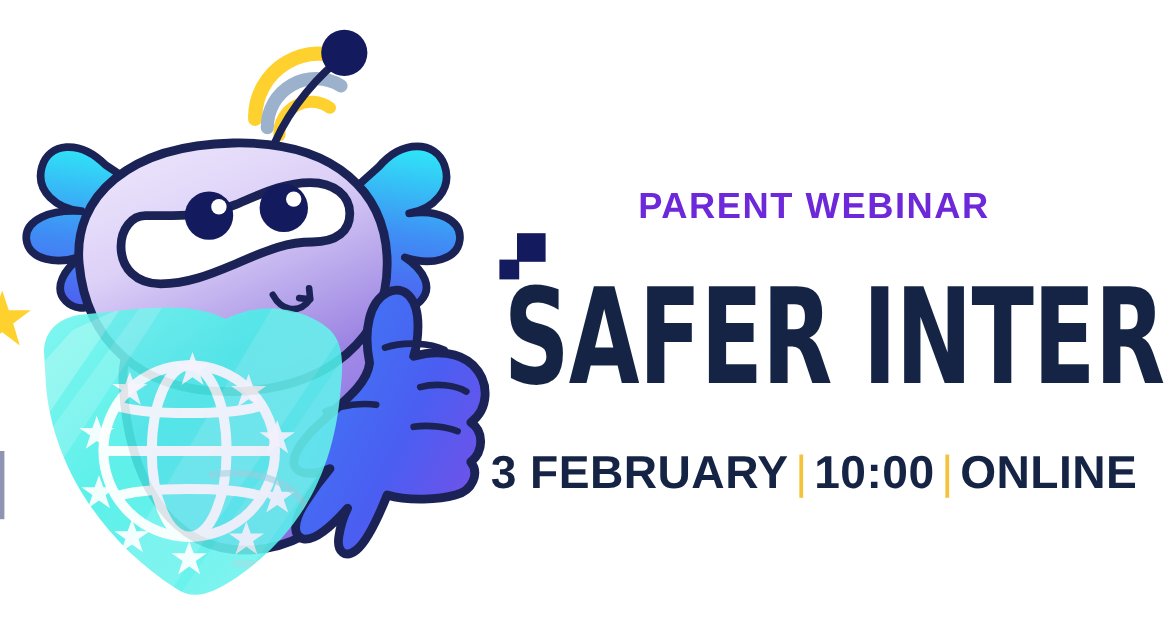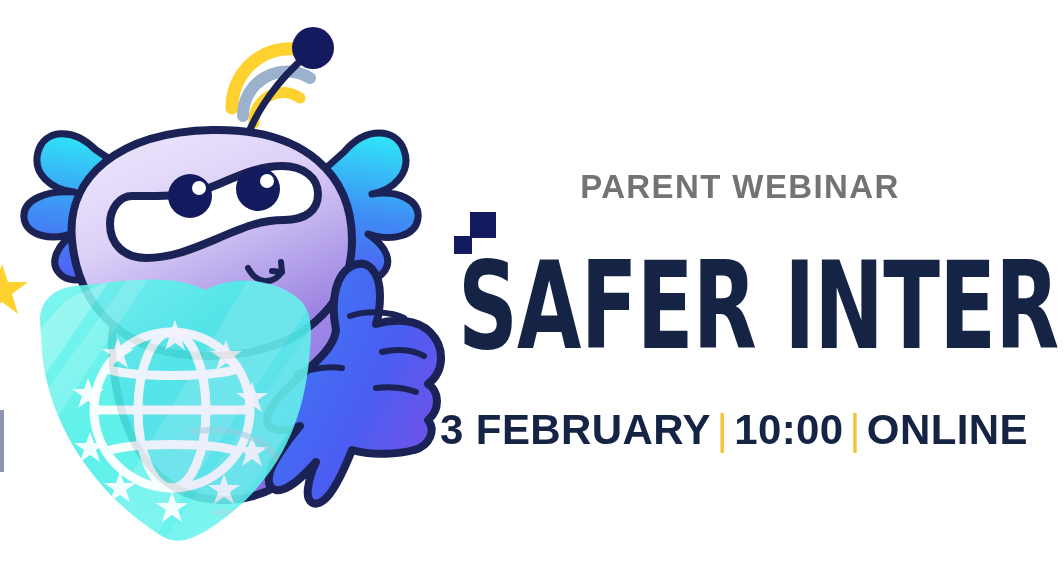--- a/index.html
+++ b/index.html
@@ -51,21 +51,21 @@
     top: 150px;
     width: 600px;
     height: 340px;
   }
   .kicker {
     position: absolute;
     left: 0;
     top: 18px;
     width: 600px;
     text-align: center;
-    color: #737373;
+    color: #6d28d9;
     font-size: 33px;
     font-weight: bold;
     letter-spacing: 1.4px;
     white-space: nowrap;
   }
   .headline {
     position: absolute;
     left: 18px;
     top: 96px;
     width: 580px;
@@ -100,20 +100,21 @@
     top: 24px;
     width: 18px;
     height: 18px;
     background: #141a5e;
   }
   .details {
     position: absolute;
     left: 0;
     top: 256px;
     width: 600px;
+    text-align: center;
     color: #152444;
     font-size: 42px;
     font-weight: bold;
     letter-spacing: 0.4px;
     white-space: nowrap;
   }
   .details .sep {
     color: #f5c33b;
     font-weight: normal;
     padding: 0 6px;

